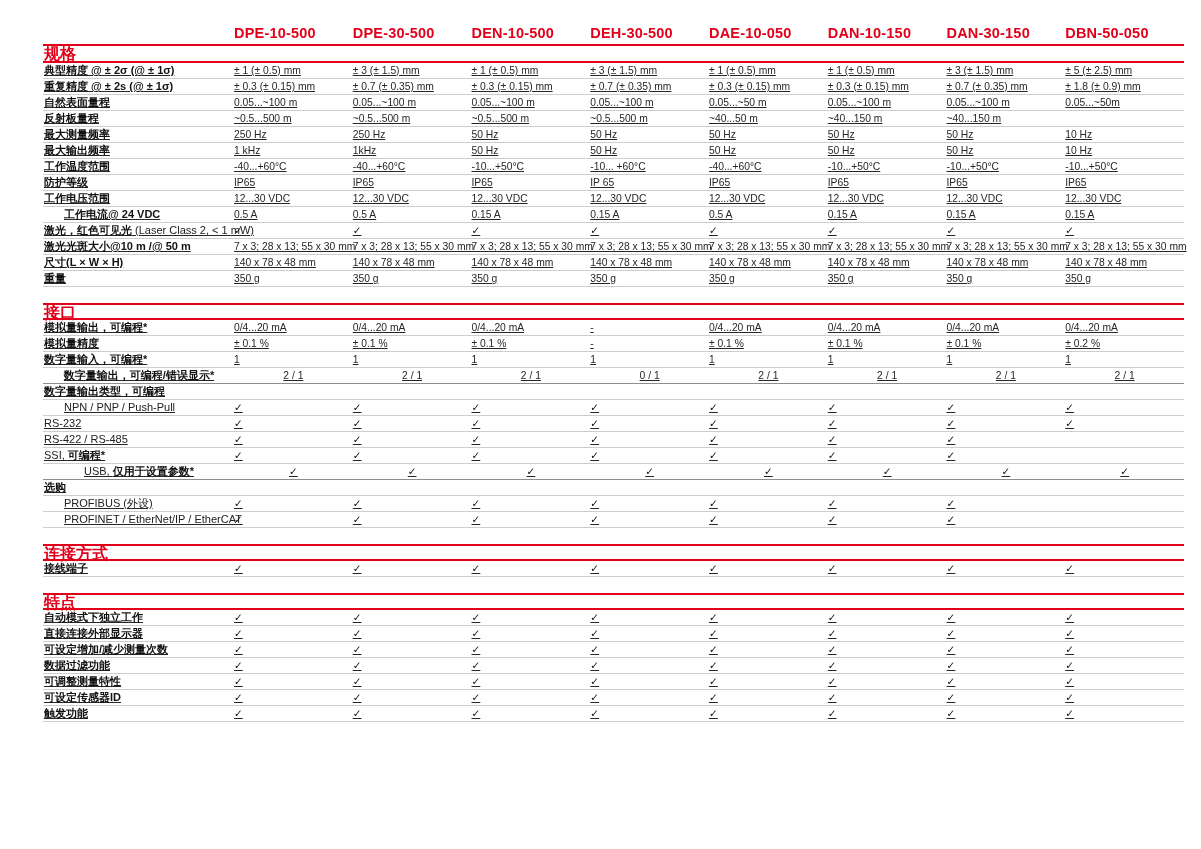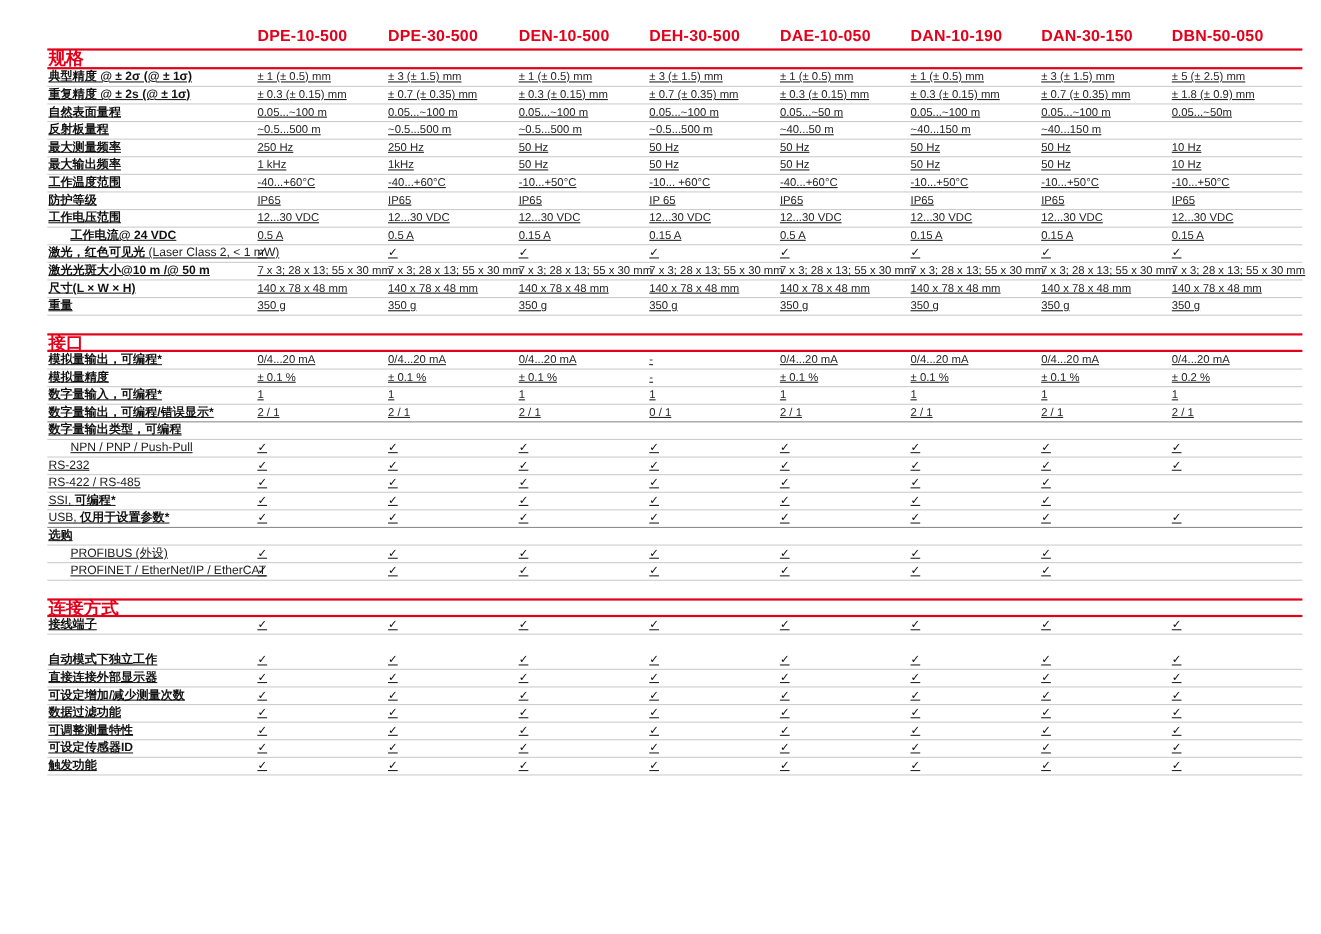--- a/index.html
+++ b/index.html
@@ -31,41 +31,41 @@
   .section-title {
     border-top: 2px solid #e2001a;
     border-bottom: 2px solid #e2001a;
     font-size: 16px; font-weight: bold; color: #e2001a;
     height: 17px; line-height: 16px;
     padding-left: 1px;
   }
   .section:first-of-type .section-title { border-top: none; }
   
   .row { height: 16px; border-bottom: 1px solid #cdcdcd; font-size: 10.3px; text-decoration: underline; }
-  .row.sep-strong { border-bottom: 1.5px solid #8e8e8e; }
+  .row.sep-strong { border-bottom: 1.5px solid #8e8e8e; text-align: center; }
   .cell { white-space: nowrap; overflow: visible; line-height: 15px; }
   .cell.label { font-size: 11px; color: #111; padding-left: 1px; }
   .cell.label .b { font-weight: bold; }
   .cell.label .p { font-weight: normal; color: #222; }
   .cell.label.indent { padding-left: 21px; }
   .cell.value { color: #262626; }
   .check { font-size: 10.5px; color: #111; }
 </style>
 </head>
 <body>
 
 <div class="sheet" id="sheet">
     <div class="grid header-row">
       <div class="cell"></div>
       <div class="cell model">DPE-10-500</div>
       <div class="cell model">DPE-30-500</div>
       <div class="cell model">DEN-10-500</div>
       <div class="cell model">DEH-30-500</div>
       <div class="cell model">DAE-10-050</div>
-      <div class="cell model">DAN-10-190</div>
+      <div class="cell model">DAN-10-150</div>
       <div class="cell model">DAN-30-150</div>
       <div class="cell model">DBN-50-050</div>
     </div>
     <section class="section">
       <div class="section-title">规格</div>
       <div class="grid row">
         <div class="cell label"><span class="b">典型精度 @ ± 2σ (@ ± 1σ)</span></div>
         <div class="cell value">± 1 (± 0.5) mm</div>
         <div class="cell value">± 3 (± 1.5) mm</div>
         <div class="cell value">± 1 (± 0.5) mm</div>
@@ -373,20 +373,21 @@
         <div class="cell value"><span class="check">✓</span></div>
         <div class="cell value"><span class="check">✓</span></div>
         <div class="cell value"><span class="check">✓</span></div>
         <div class="cell value"><span class="check">✓</span></div>
         <div class="cell value"><span class="check">✓</span></div>
         <div class="cell value"><span class="check">✓</span></div>
         <div class="cell value"><span class="check">✓</span></div>
       </div>
     </section>
     <section class="section">
+      <div class="section-title">特点</div>
       <div class="grid row">
         <div class="cell label"><span class="b">自动模式下独立工作</span></div>
         <div class="cell value"><span class="check">✓</span></div>
         <div class="cell value"><span class="check">✓</span></div>
         <div class="cell value"><span class="check">✓</span></div>
         <div class="cell value"><span class="check">✓</span></div>
         <div class="cell value"><span class="check">✓</span></div>
         <div class="cell value"><span class="check">✓</span></div>
         <div class="cell value"><span class="check">✓</span></div>
         <div class="cell value"><span class="check">✓</span></div>

